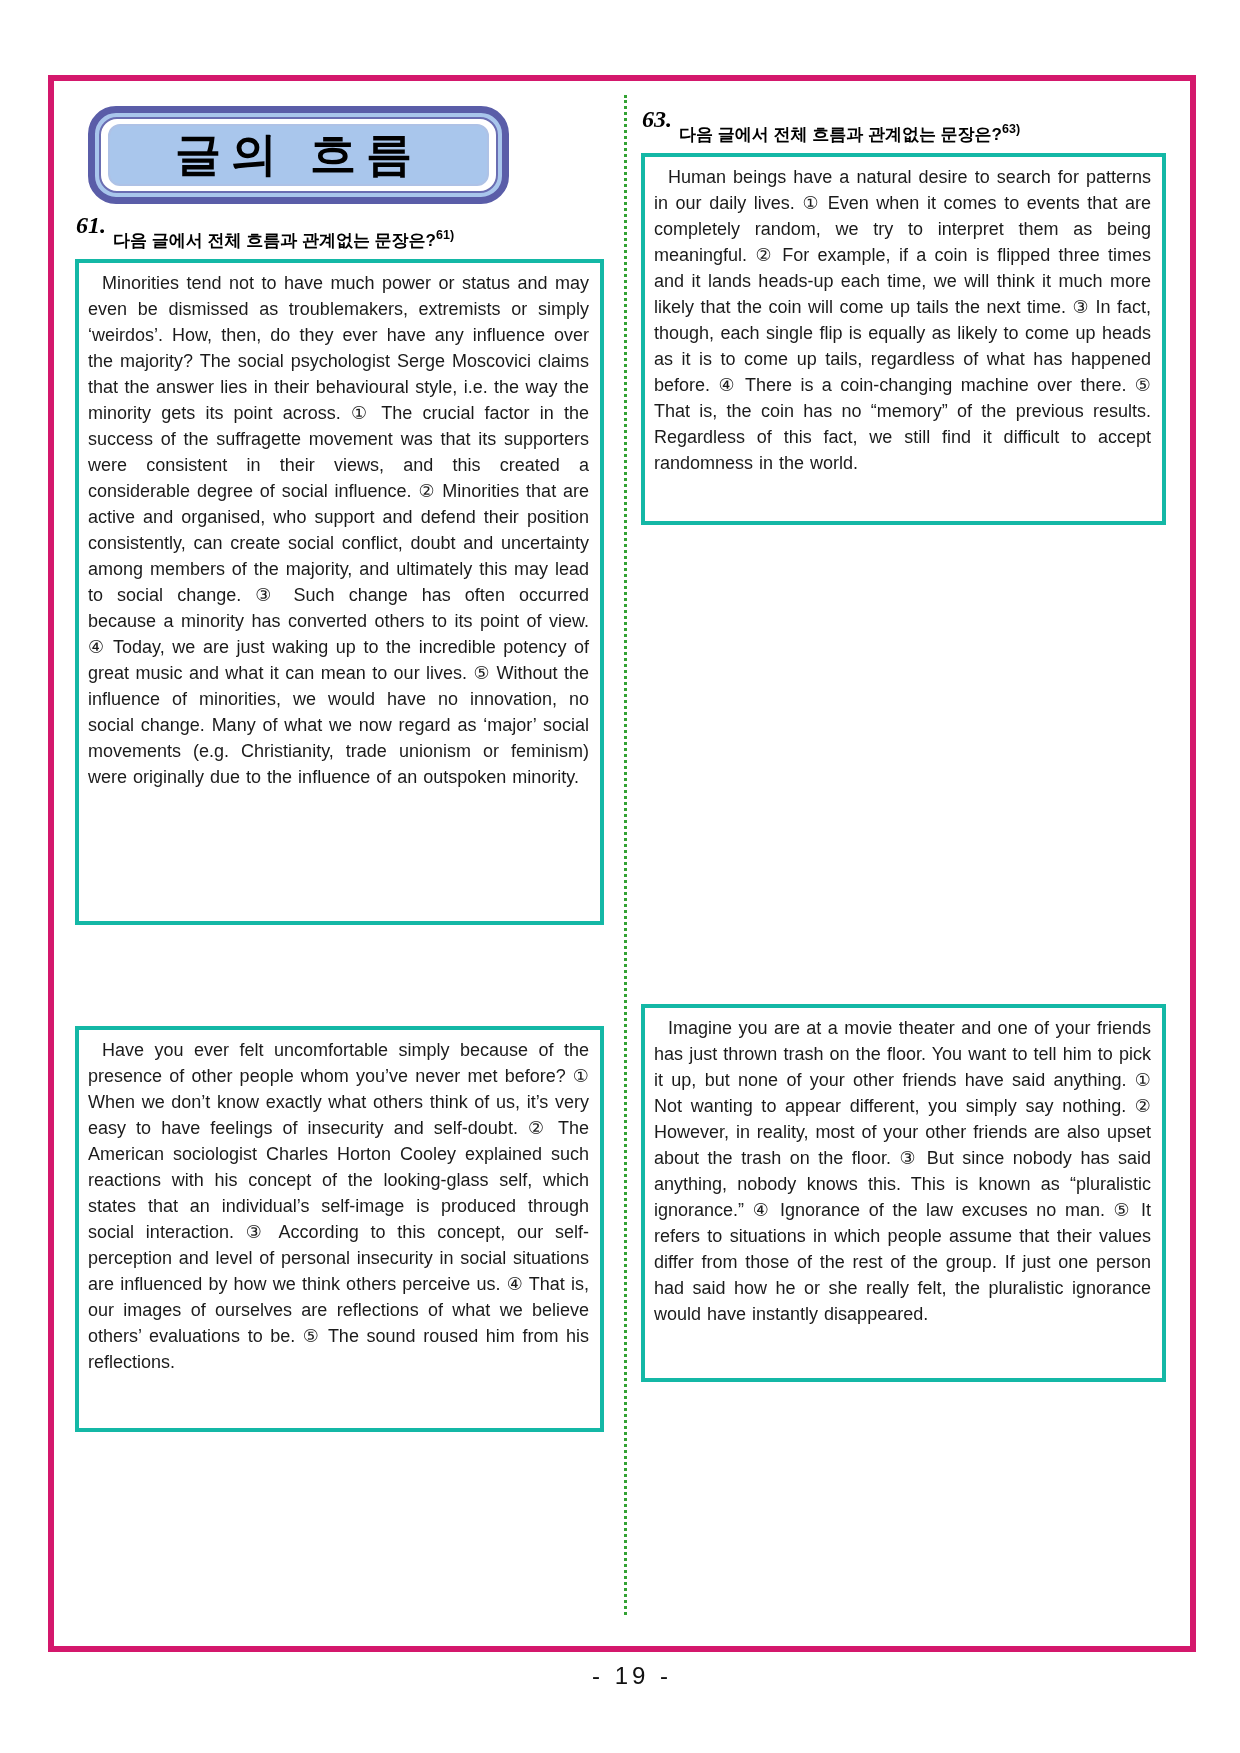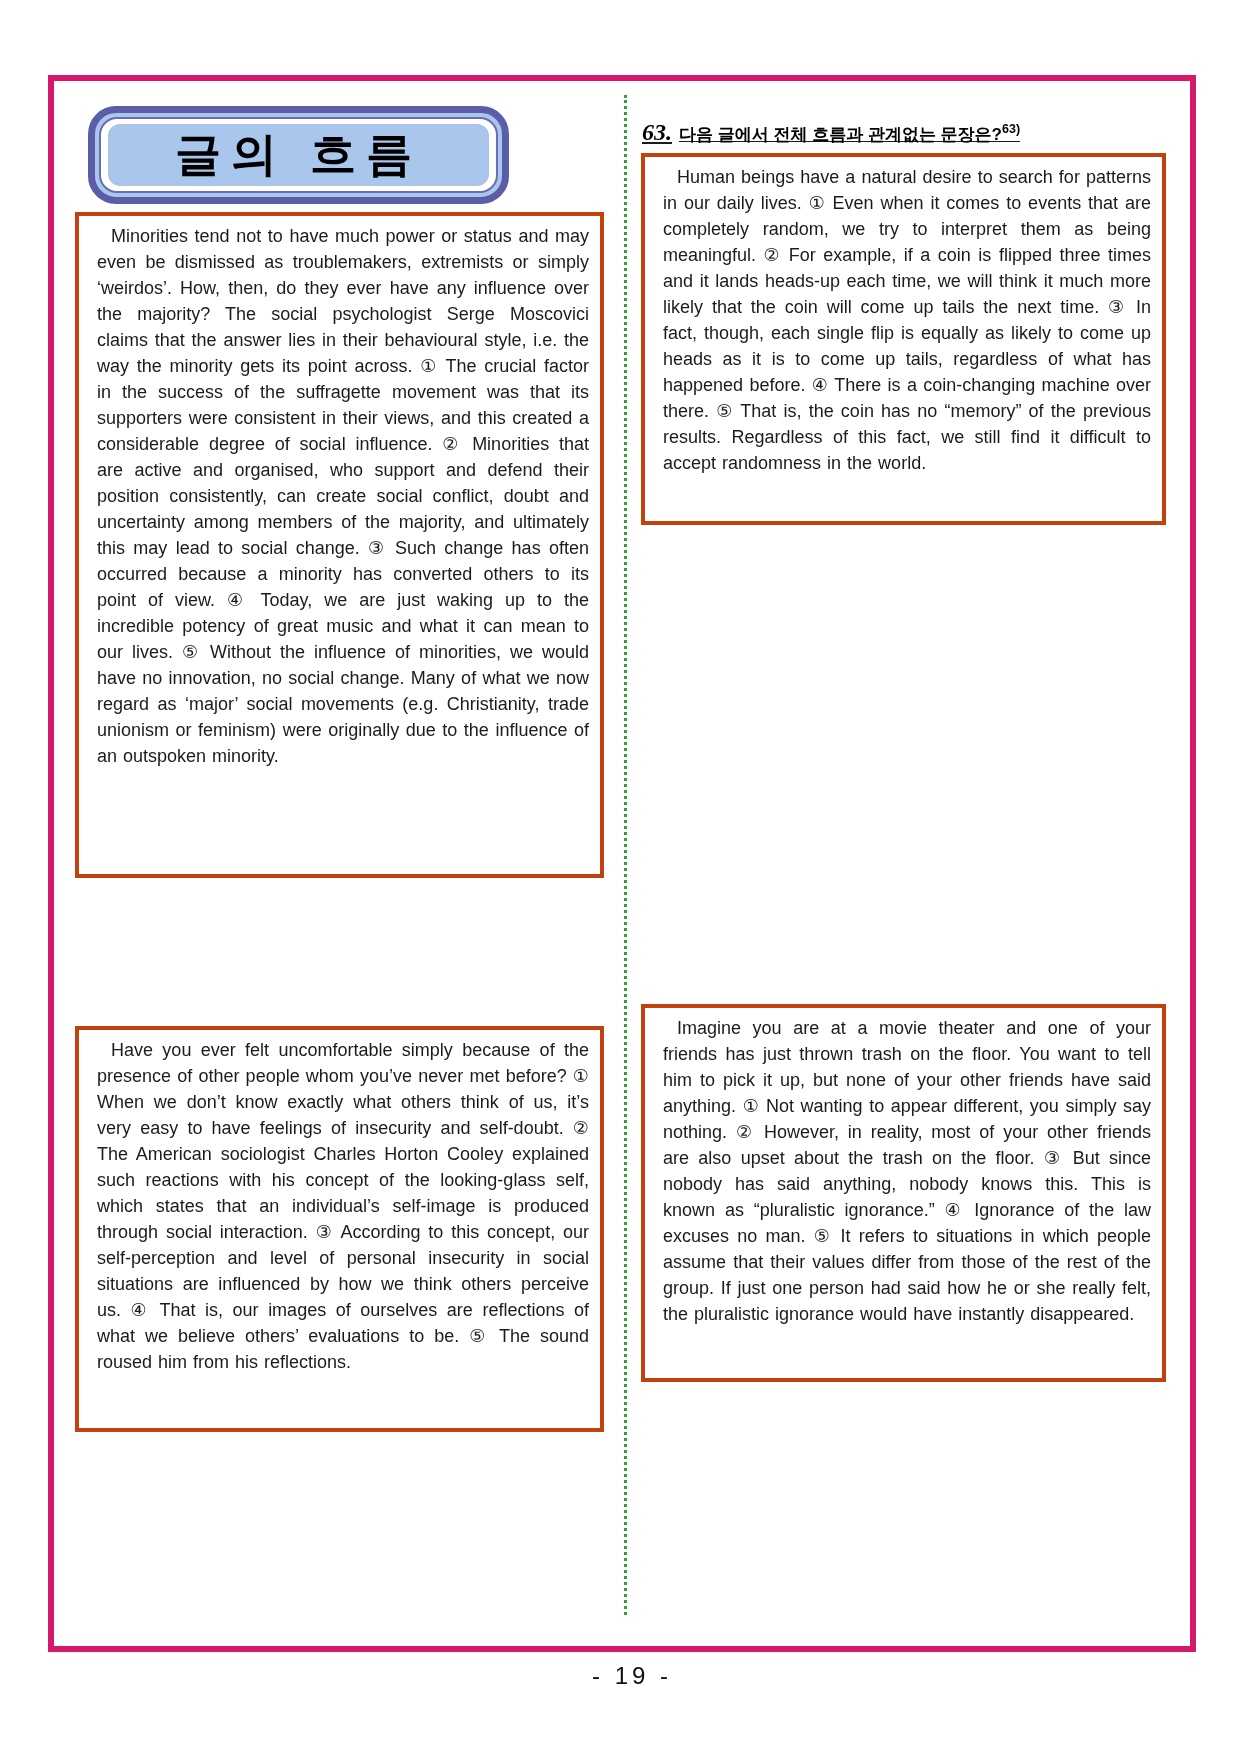--- a/index.html
+++ b/index.html
@@ -58,41 +58,40 @@
     height:1520px;width:0;
     border-left:3px dotted #33a233;
   }
   
   .q{position:absolute;box-sizing:border-box;}
   .q61{left:75px;top:212px;width:529px;}
   .q62{left:75px;top:1026px;width:529px;}
   .q63{left:641px;top:106px;width:525px;}
   .q64{left:641px;top:1004px;width:525px;}
   .q-header{
-    display:flex;align-items:flex-end;gap:7px;
+    display:flex;align-items:flex-start;gap:7px;
     margin:0 0 7px 1px;
     white-space:nowrap;
-    text-decoration:underline;
   }
   .q-num{
     font-family:"Liberation Serif","DejaVu Serif",serif;
     font-style:italic;font-weight:bold;
     font-size:24px;color:#000;
   }
   .q-prompt{
     font-size:17px;font-weight:bold;color:#000;margin-top:16px;
   }
   .q-prompt sup{
     font-size:12.5px;font-weight:bold;
   }
   .passage-box{
-    border:4px solid #c2410c;
+    border:4px solid #14b8a6;
     box-sizing:border-box;
     background:#ffffff;
-    padding:7px 11px 9px 18px;
+    padding:7px 11px 9px 9px;
   }
   .q61 .passage-box{min-height:666px;}
   .q62 .passage-box{min-height:406px;}
   .q63 .passage-box{min-height:372px;}
   .q64 .passage-box{min-height:378px;}
   .passage{
     margin:0;
     font-size:18px;
     line-height:26px;
     text-align:justify;
@@ -117,20 +116,24 @@
     <div class="title-mid">
       <div class="title-inner">
         <span class="title-text">글의 흐름</span>
       </div>
     </div>
   </div>
 
   <div class="divider"></div>
 
   <section class="q q61">
+    <div class="q-header">
+      <span class="q-num">61.</span>
+      <span class="q-prompt"><span>다음 글에서 전체 흐름과 관계없는 문장은?</span><sup>61)</sup></span>
+    </div>
     <div class="passage-box">
       <p class="passage">Minorities tend not to have much power or status and may even be dismissed as troublemakers, extremists or simply ‘weirdos’. How, then, do they ever have any influence over the majority? The social psychologist Serge Moscovici claims that the answer lies in their behavioural style, i.e. the way the minority gets its point across. ① The crucial factor in the success of the suffragette movement was that its supporters were consistent in their views, and this created a considerable degree of social influence. ② Minorities that are active and organised, who support and defend their position consistently, can create social conflict, doubt and uncertainty among members of the majority, and ultimately this may lead to social change. ③ Such change has often occurred because a minority has converted others to its point of view. ④ Today, we are just waking up to the incredible potency of great music and what it can mean to our lives. ⑤ Without the influence of minorities, we would have no innovation, no social change. Many of what we now regard as ‘major’ social movements (e.g. Christianity, trade unionism or feminism) were originally due to the influence of an outspoken minority.</p>
     </div>
   </section>
 
   <section class="q q62">
     <div class="passage-box">
       <p class="passage">Have you ever felt uncomfortable simply because of the presence of other people whom you’ve never met before? ① When we don’t know exactly what others think of us, it’s very easy to have feelings of insecurity and self-doubt. ② The American sociologist Charles Horton Cooley explained such reactions with his concept of the looking-glass self, which states that an individual’s self-image is produced through social interaction. ③ According to this concept, our self-perception and level of personal insecurity in social situations are influenced by how we think others perceive us. ④ That is, our images of ourselves are reflections of what we believe others’ evaluations to be. ⑤ The sound roused him from his reflections.</p>
     </div>
   </section>

